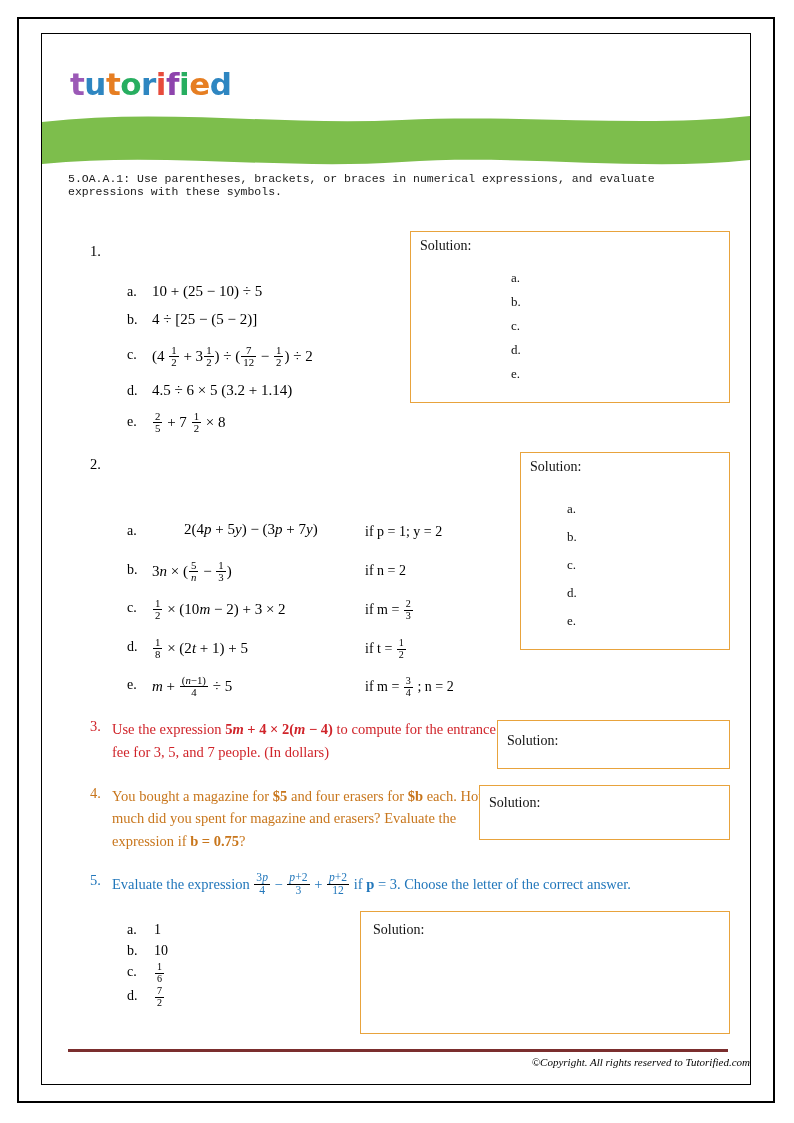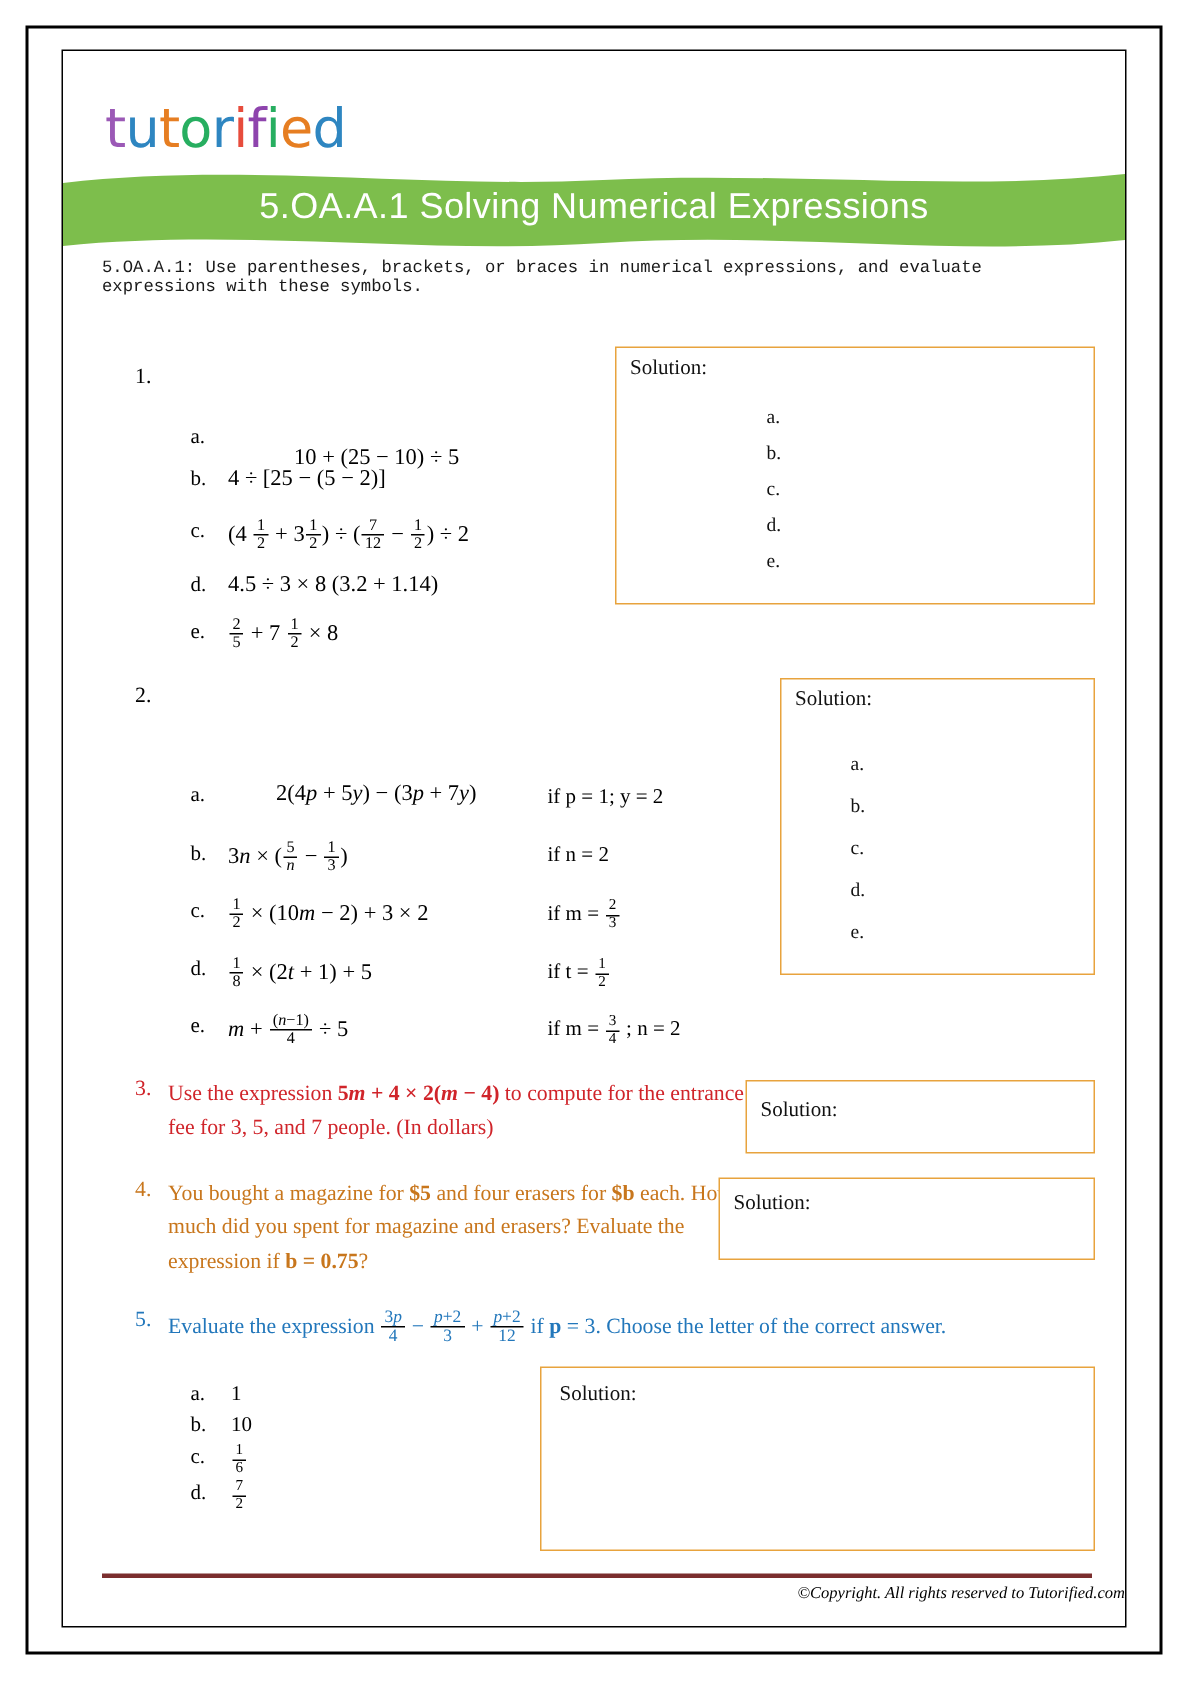--- a/index.html
+++ b/index.html
@@ -32,22 +32,22 @@
     border: 1px solid #000;
     box-sizing: border-box;
     overflow: hidden;
   }
   
   .logo {
     position: absolute;
     left: 28px;
     top: 32px;
     font-family: "DejaVu Sans", sans-serif;
-    font-size: 36px;
-    font-weight: normal;
+    font-size: 31px;
+    font-weight: bold;
     letter-spacing: -0.5px;
   }
   .logo span { display: inline-block; }
   
   .banner-wrap {
     position: absolute;
     left: 0;
     top: 76px;
     width: 708px;
     height: 60px;
@@ -148,38 +148,37 @@
   <div class="inner">
 
     <div class="logo">
       <span style="color:#9b59b6">t</span><span style="color:#2e86c1">u</span><span style="color:#e67e22">t</span><span style="color:#27ae60">o</span><span style="color:#2e86c1">r</span><span style="color:#e74c3c">i</span><span style="color:#8e44ad">f</span><span style="color:#27ae60">i</span><span style="color:#e67e22">e</span><span style="color:#2e86c1">d</span>
     </div>
 
     <div class="banner-wrap">
       <svg class="banner-bg" viewBox="0 0 708 60" preserveAspectRatio="none">
         <path d="M0,12 C120,-2 240,16 360,10 C480,4 600,18 708,6 L708,50 C600,62 480,44 360,52 C240,60 120,42 0,54 Z" fill="#7DBE4C"></path>
       </svg>
-      <div class="banner-title">5.OA.A.1 Solving Numerical Expressions</div>
     </div>
 
     <div class="standard-line">5.OA.A.1: Use parentheses, brackets, or braces in numerical expressions, and evaluate expressions with these symbols.</div>
 
     <div class="qnum" style="left:48px; top:209px;">1.</div>
 
     <div class="item" style="left:85px; top:250px;">a.</div>
-    <div class="item" style="left:110px; top:263px; font-size:15px;margin-left:44px;">10 + (25 − 10) ÷ 5</div>
+    <div class="item" style="left:110px; top:249px; font-size:15px;">10 + (25 − 10) ÷ 5</div>
 
     <div class="item" style="left:85px; top:278px;">b.</div>
     <div class="item" style="left:110px; top:277px; font-size:15px;text-align:right;">4 ÷ [25 − (5 − 2)]</div>
 
     <div class="item" style="left:85px; top:313px;">c.</div>
     <div class="item" style="left:110px; top:311px; font-size:15px;">(4&nbsp;<span class="frac"><span class="num">1</span><span class="den">2</span></span> + 3<span class="frac"><span class="num">1</span><span class="den">2</span></span>) ÷ (<span class="frac"><span class="num">7</span><span class="den">12</span></span> − <span class="frac"><span class="num">1</span><span class="den">2</span></span>) ÷ 2</div>
 
     <div class="item" style="left:85px; top:349px;">d.</div>
-    <div class="item" style="left:110px; top:348px; font-size:15px;">4.5 ÷ 3 × 8 (3.2 + 1.14)</div>
+    <div class="item" style="left:110px; top:348px; font-size:15px;">4.5 ÷ 6 × 5 (3.2 + 1.14)</div>
 
     <div class="item" style="left:85px; top:380px;">e.</div>
     <div class="item" style="left:110px; top:377px; font-size:15px;"><span class="frac"><span class="num">2</span><span class="den">5</span></span> + 7 <span class="frac"><span class="num">1</span><span class="den">2</span></span> × 8</div>
 
     <div class="sol-box" style="left:368px; top:197px; width:320px; height:172px;">
       <div class="sol-label">Solution:</div>
       <div class="sol-sub" style="left:100px; top:38px;">a.</div>
       <div class="sol-sub" style="left:100px; top:62px;">b.</div>
       <div class="sol-sub" style="left:100px; top:86px;">c.</div>
       <div class="sol-sub" style="left:100px; top:110px;">d.</div>

